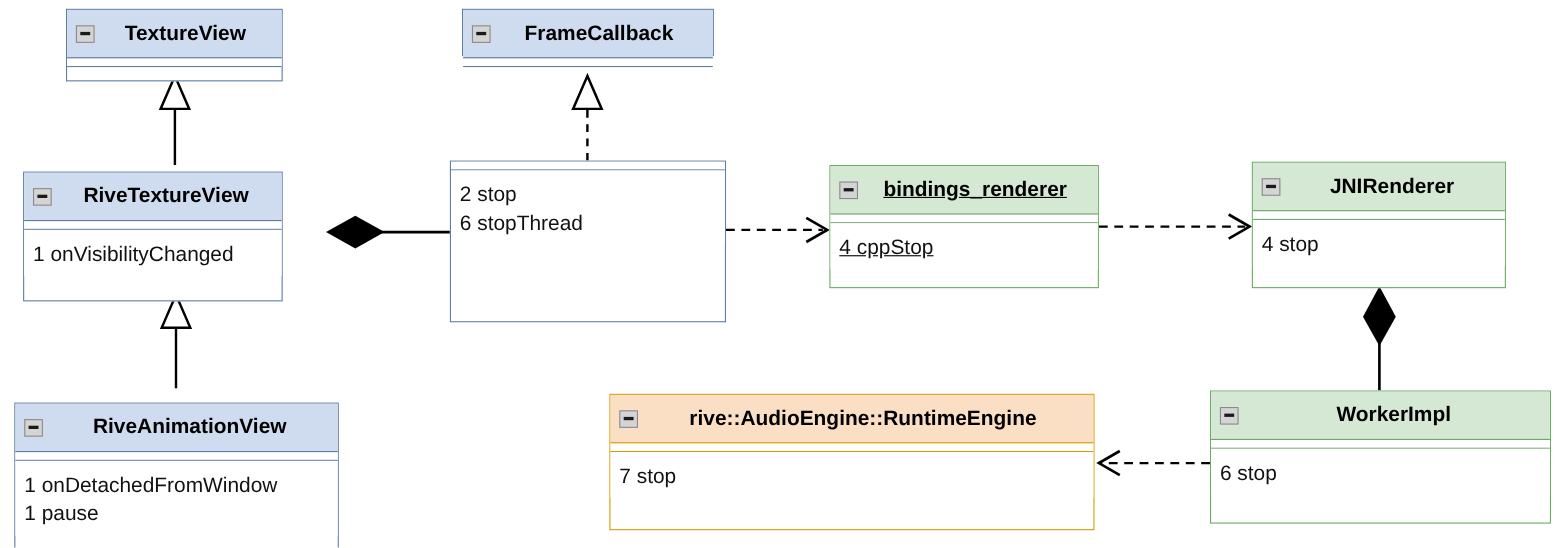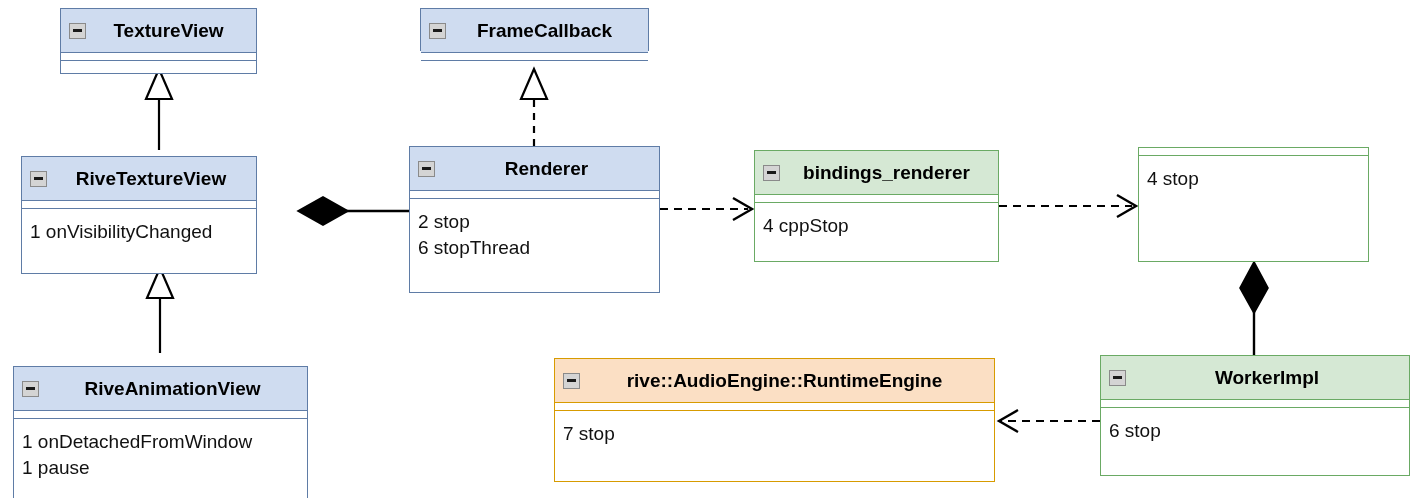--- a/index.html
+++ b/index.html
@@ -184,43 +184,43 @@
       <span class="collapse"></span>
       <span class="title">RiveTextureView</span>
     </div>
     <div class="strip"></div>
     <div class="body">
       <div class="mrow">1 onVisibilityChanged</div>
     </div>
   </div>
 
   <div class="node" style="left:409px; top:146px; width:251px; height:147px;">
-    <div class="hdr">
-      <span class="collapse"></span>
-      <span class="title">Renderer</span>
-    </div>
     <div class="strip"></div>
     <div class="body">
       <div class="mrow">2 stop</div>
       <div class="mrow">6 stopThread</div>
     </div>
   </div>
 
-  <div class="node green" style="left:754px; top:150px; width:245px; height:112px;">
+  <div class="node green" style="left:754px; top:150px; width:245px; height:112px;text-decoration:underline;">
     <div class="hdr tight">
       <span class="collapse"></span>
       <span class="title">bindings_renderer</span>
     </div>
     <div class="strip"></div>
     <div class="body">
       <div class="mrow">4 cppStop</div>
     </div>
   </div>
 
   <div class="node green" style="left:1138px; top:147px; width:231px; height:115px;">
+    <div class="hdr">
+      <span class="collapse"></span>
+      <span class="title">JNIRenderer</span>
+    </div>
     <div class="strip"></div>
     <div class="body">
       <div class="mrow">4 stop</div>
     </div>
   </div>
 
   <div class="node" style="left:13px; top:353px; width:295px; height:138px;margin-top:13px;">
     <div class="hdr">
       <span class="collapse"></span>
       <span class="title">RiveAnimationView</span>

